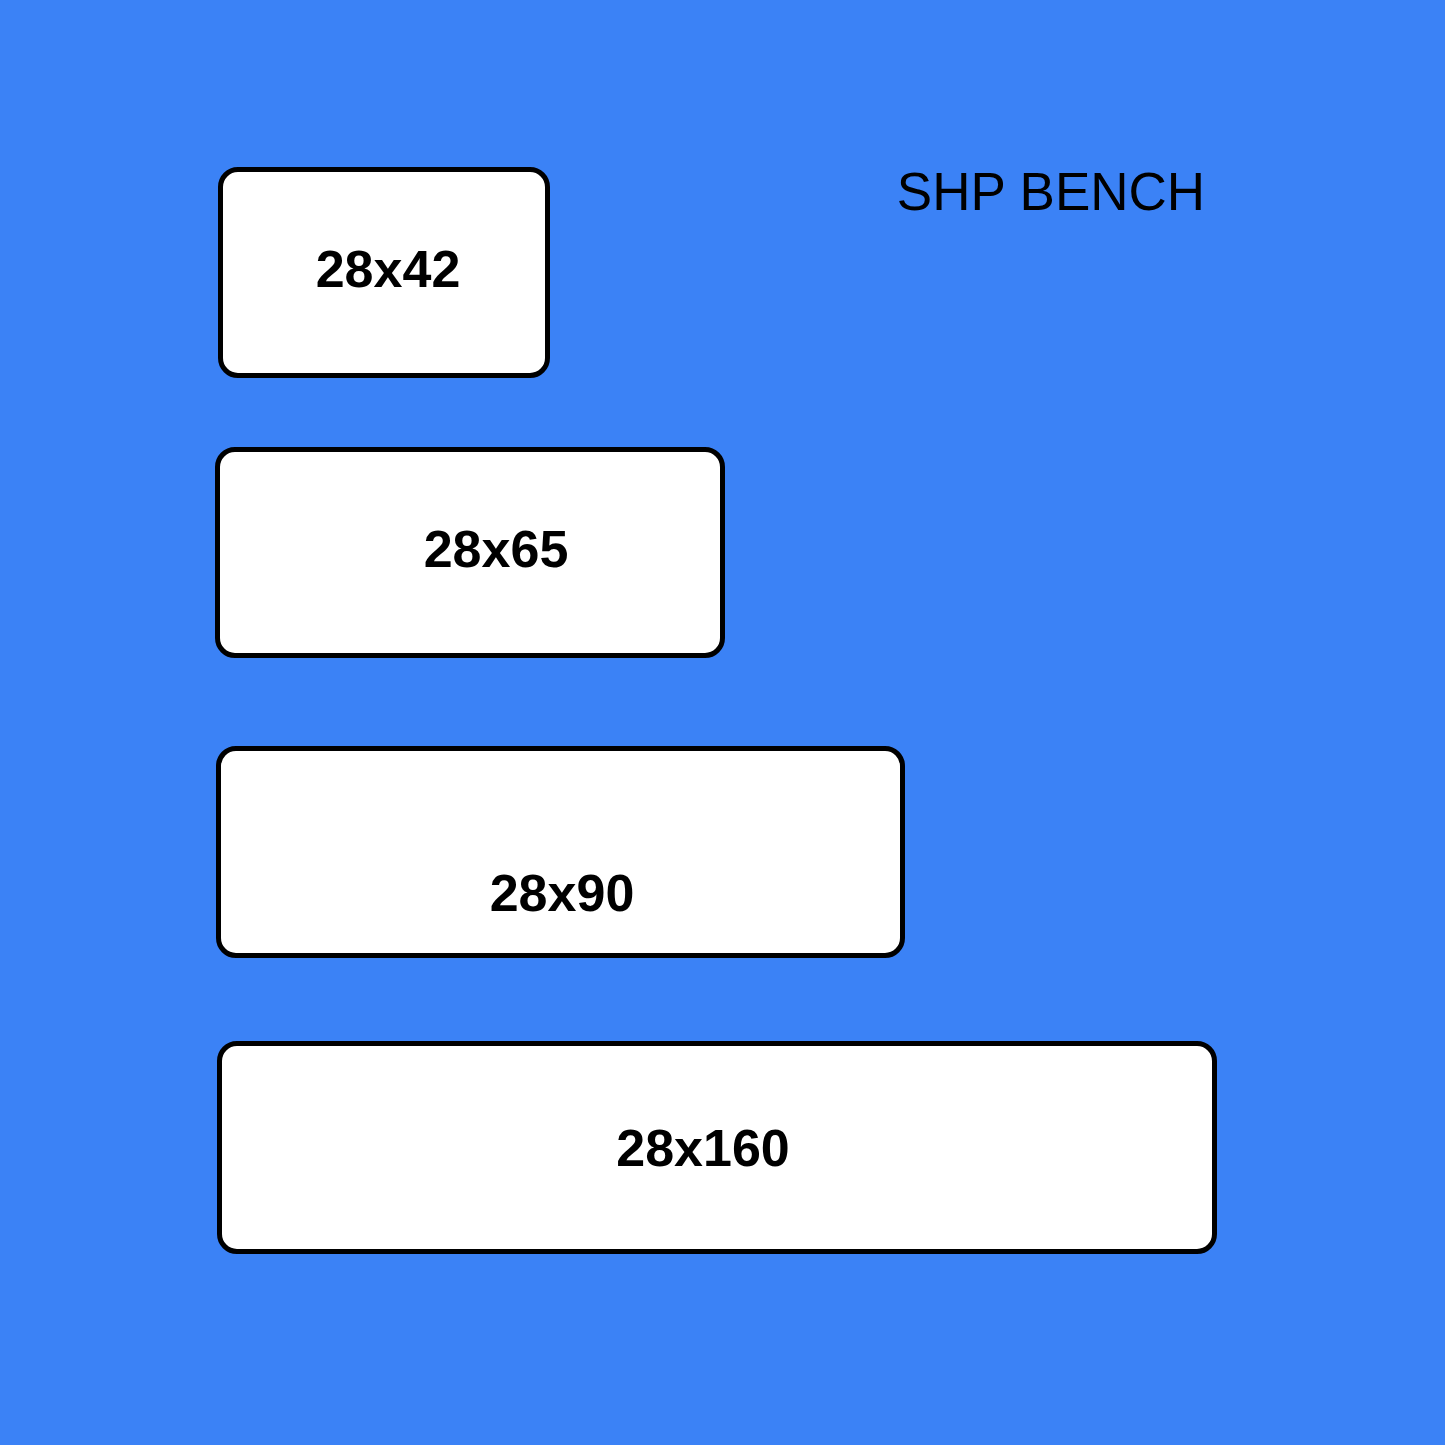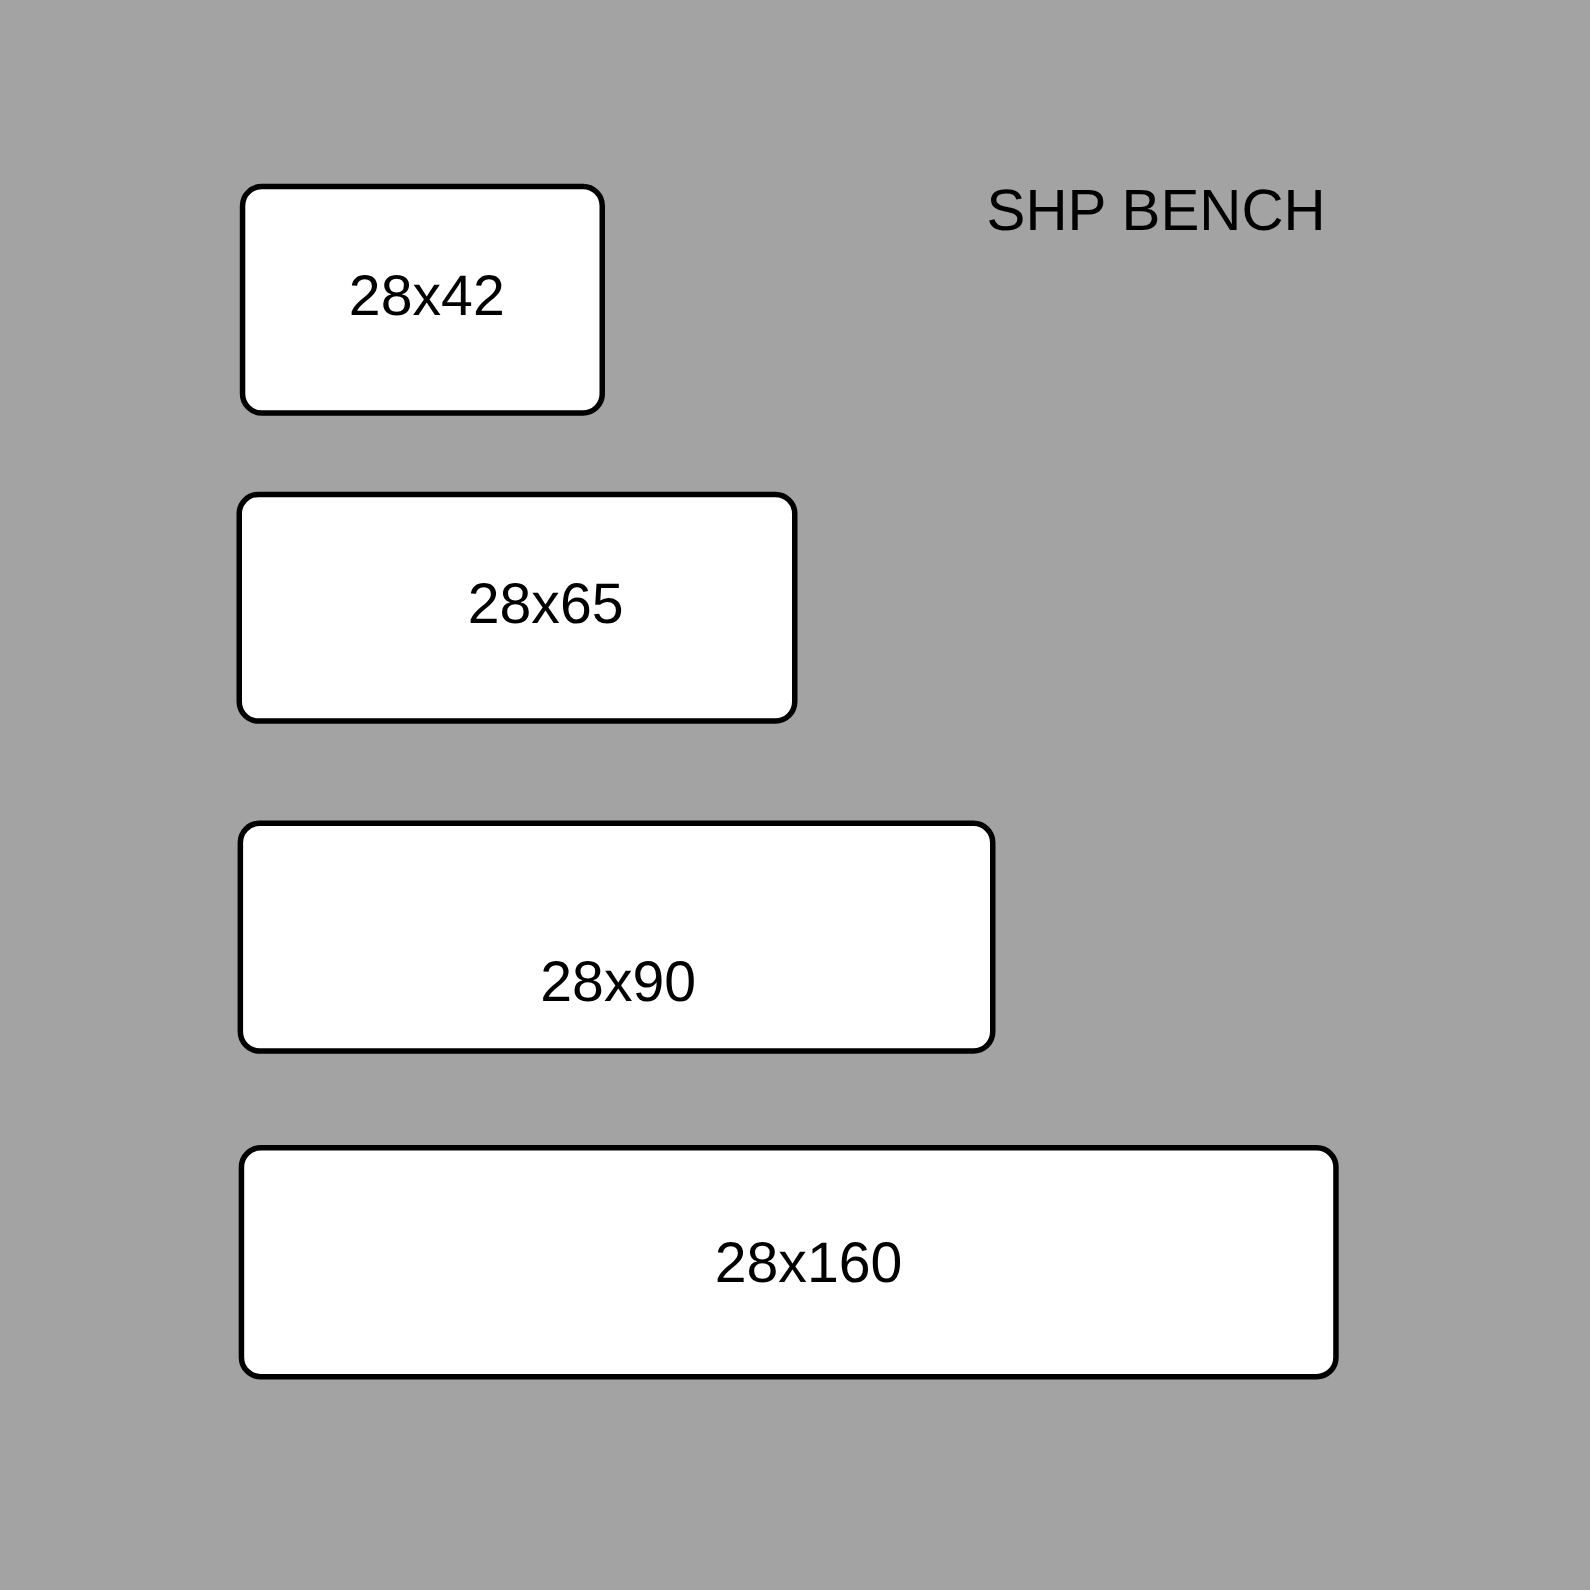--- a/index.html
+++ b/index.html
@@ -9,50 +9,50 @@
     background: #ffffff;
   }
   body {
     font-family: "Liberation Sans", sans-serif;
     color: #000000;
   }
   #canvas {
     position: relative;
     width: 1445px;
     height: 1445px;
-    background: #a3a3a3;
+    background: #3b82f6;
     overflow: hidden;
   }
   .board {
     position: absolute;
     box-sizing: border-box;
     background: #ffffff;
     border: 5px solid #000000;
     border-radius: 20px;
   }
   .board-label {
     position: absolute;
     white-space: nowrap;
     font-family: "Liberation Sans", sans-serif;
     font-size: 52px;
     line-height: 52px;
-    font-weight: 400;
+    font-weight: 700;
     color: #000000;
     letter-spacing: 0px;
     transform: translate(-50%, -50%);
   }
   #board-1 { left: 218px; top: 167px;  width: 332px;  height: 211px; }
   #board-2 { left: 215px; top: 447px;  width: 510px;  height: 211px; }
   #board-3 { left: 216px; top: 746px;  width: 689px;  height: 212px; }
   #board-4 { left: 217px; top: 1041px; width: 1000px; height: 213px; }
 
   #label-1 { left: 388px; top: 269px; }
   #label-2 { left: 496px; top: 549px; }
   #label-3 { left: 562px; top: 893px; }
-  #label-4 { left: 735px; top: 1148px; }
+  #label-4 { left: 703px; top: 1148px; }
 
   #title {
     position: absolute;
     left: 1051px;
     top: 153px;
     transform: translateX(-50%);
     text-align: center;
     font-family: "Liberation Sans", sans-serif;
     font-size: 53px;
     line-height: 78px;

